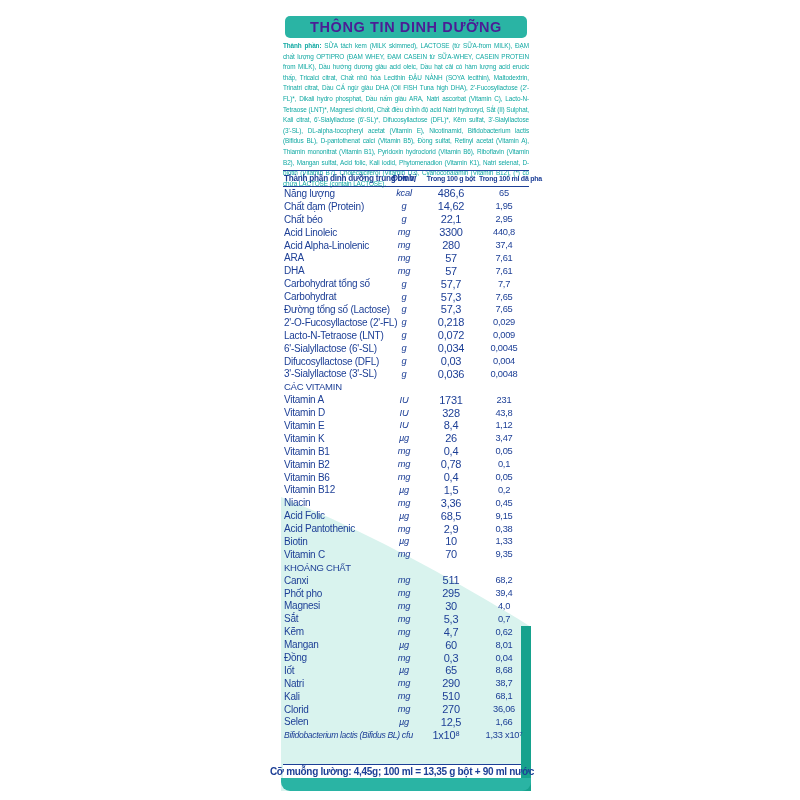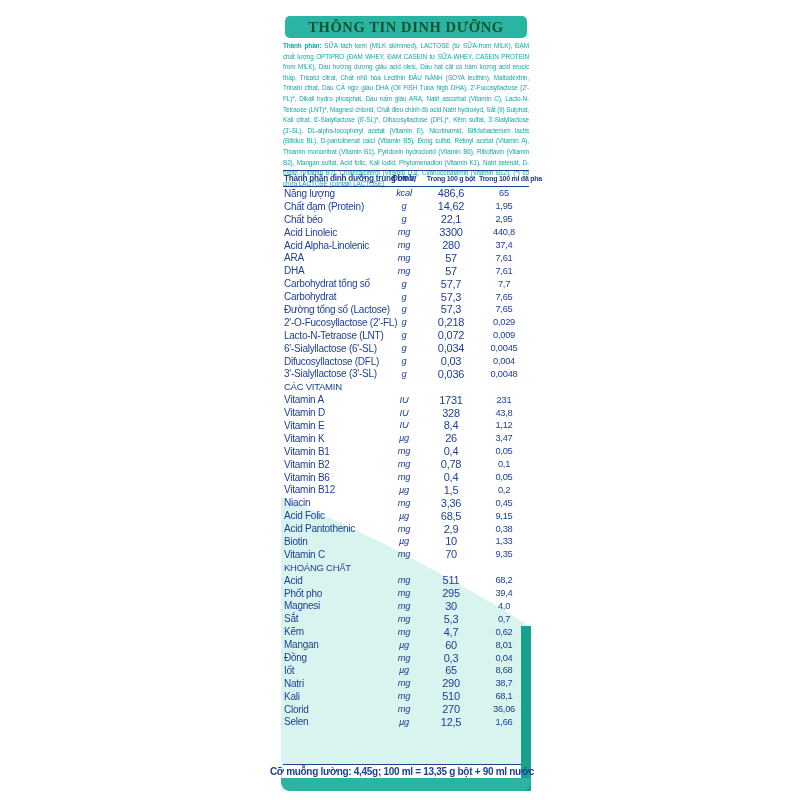--- a/index.html
+++ b/index.html
@@ -10,21 +10,21 @@
 
   .swoosh-svg { position:absolute; left:0; top:0; width:250px; height:777px; z-index:0; }
 
   .edge-strip { position:absolute; right:0; top:612px; width:10px; height:165px; background:#16a28d; z-index:1; }
 
   .bottom-band { position:absolute; left:0; bottom:0; width:250px; height:13px; background:#2ab4a4;
     border-radius:0 0 9px 9px; z-index:2; }
 
   .title-bar { position:absolute; left:4px; top:2px; width:242px; height:22px; background:#2ab4a4;
     border-radius:5px; display:flex; align-items:center; justify-content:center; z-index:3; }
-  .title-bar span { color:#14532d; font-weight:bold; font-size:14.5px; letter-spacing:0.6px; white-space:nowrap;font-family:Liberation Serif, serif; }
+  .title-bar span { color:#4c1d95; font-weight:bold; font-size:14.5px; letter-spacing:0.6px; white-space:nowrap; }
 
   .ingredients { position:absolute; left:2px; top:27px; width:246px; height:126px;
     color:#12a9a3; font-size:6.4px; line-height:10.6px; text-align:justify; letter-spacing:-0.1px; z-index:3; }
   .ingredients b { font-weight:bold; }
 
   .ntable { position:absolute; left:2px; top:156px; width:246px; z-index:3; color:#1d3f96; }
   .thead { display:flex; align-items:center; border-top:1.5px solid #1d3f96; border-bottom:1.5px solid #1d3f96;
     height:17px; font-weight:bold; }
   .thead .c-name { font-size:8.2px; white-space:nowrap; overflow:visible; }
   .thead .c-unit { font-size:8.2px; }
@@ -247,21 +247,21 @@
             <span class="c-g">70</span>
             <span class="c-ml">9,35</span>
           </div>
           <div class="trow section">
             <span class="c-name">KHOÁNG CHẤT</span>
             <span class="c-unit"></span>
             <span class="c-g"></span>
             <span class="c-ml"></span>
           </div>
           <div class="trow">
-            <span class="c-name">Acid</span>
+            <span class="c-name">Canxi</span>
             <span class="c-unit">mg</span>
             <span class="c-g">511</span>
             <span class="c-ml">68,2</span>
           </div>
           <div class="trow">
             <span class="c-name">Phốt pho</span>
             <span class="c-unit">mg</span>
             <span class="c-g">295</span>
             <span class="c-ml">39,4</span>
           </div>
@@ -317,20 +317,26 @@
             <span class="c-name">Clorid</span>
             <span class="c-unit">mg</span>
             <span class="c-g">270</span>
             <span class="c-ml">36,06</span>
           </div>
           <div class="trow">
             <span class="c-name">Selen</span>
             <span class="c-unit">µg</span>
             <span class="c-g">12,5</span>
             <span class="c-ml">1,66</span>
+          </div>
+          <div class="trow italic-row">
+            <span class="c-name">Bifidobacterium lactis (Bifidus BL)</span>
+            <span class="c-unit">cfu</span>
+            <span class="c-g">1x10⁸</span>
+            <span class="c-ml">1,33 x10⁷</span>
           </div>
         </div>
     </div>
 
     <div class="footer">
       <span>Cỡ muỗng lường: 4,45g; 100 ml = 13,35 g bột + 90 ml nước</span>
     </div>
 
   </div>
 </div>

